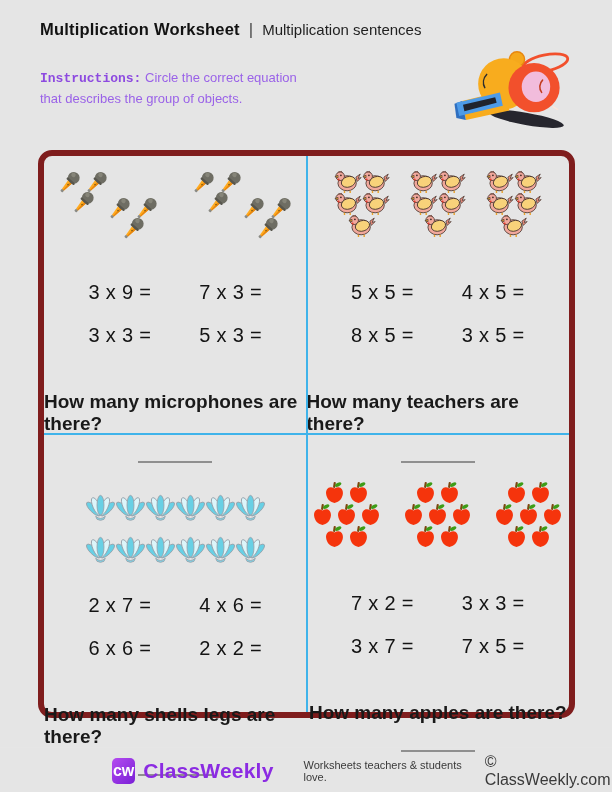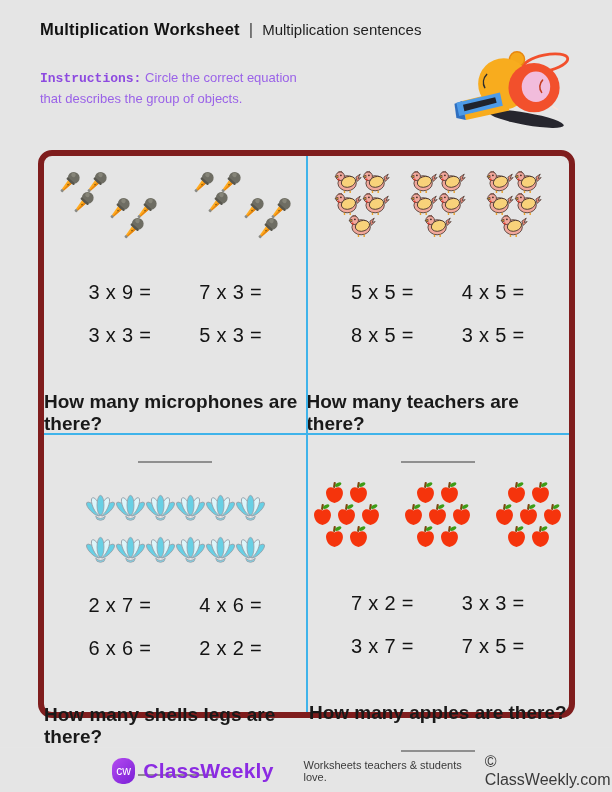--- a/index.html
+++ b/index.html
@@ -51,22 +51,22 @@
   .q-shells .quad-icons{flex-direction:column;align-items:center;gap:13px;padding-top:6px;}
   .q-shells .icon-row{gap:1px;}
 
   .q-apples .quad-icons{gap:22px;padding-top:4px;}
   .q-apples .icon-row{gap:3px;}
   .q-apples .icon-row + .icon-row{margin-top:-2px;}
 
   
   .footer-divider{position:absolute;left:0;right:0;top:747px;height:1px;background:#e6e6e6;}
   .footer{position:absolute;left:112px;top:753px;display:flex;align-items:center;}
-  .logo-box{width:26px;height:26px;border-radius:10px;background:linear-gradient(135deg,#b44bf0,#7a1fd6);
-            display:flex;align-items:center;justify-content:center;color:#fff;font-size:12px;font-weight:400;}
+  .logo-box{width:26px;height:26px;border-radius:5px;background:linear-gradient(135deg,#b44bf0,#7a1fd6);
+            display:flex;align-items:center;justify-content:center;color:#fff;font-size:16px;font-weight:700;}
   .brand{margin-left:8px;font-size:21px;font-weight:700;color:#8b2be2;letter-spacing:.2px;}
   .tagline{margin-left:30px;font-size:11px;color:#3a3a3a;}
   .copyright{margin-left:16px;font-size:16px;color:#3a3a3a;}
 </style>
 </head>
 <body>
 
 <svg width="0" height="0" style="position:absolute" aria-hidden="true">
   <defs>
     <symbol id="sym-microphone" viewBox="0 0 28 28">

